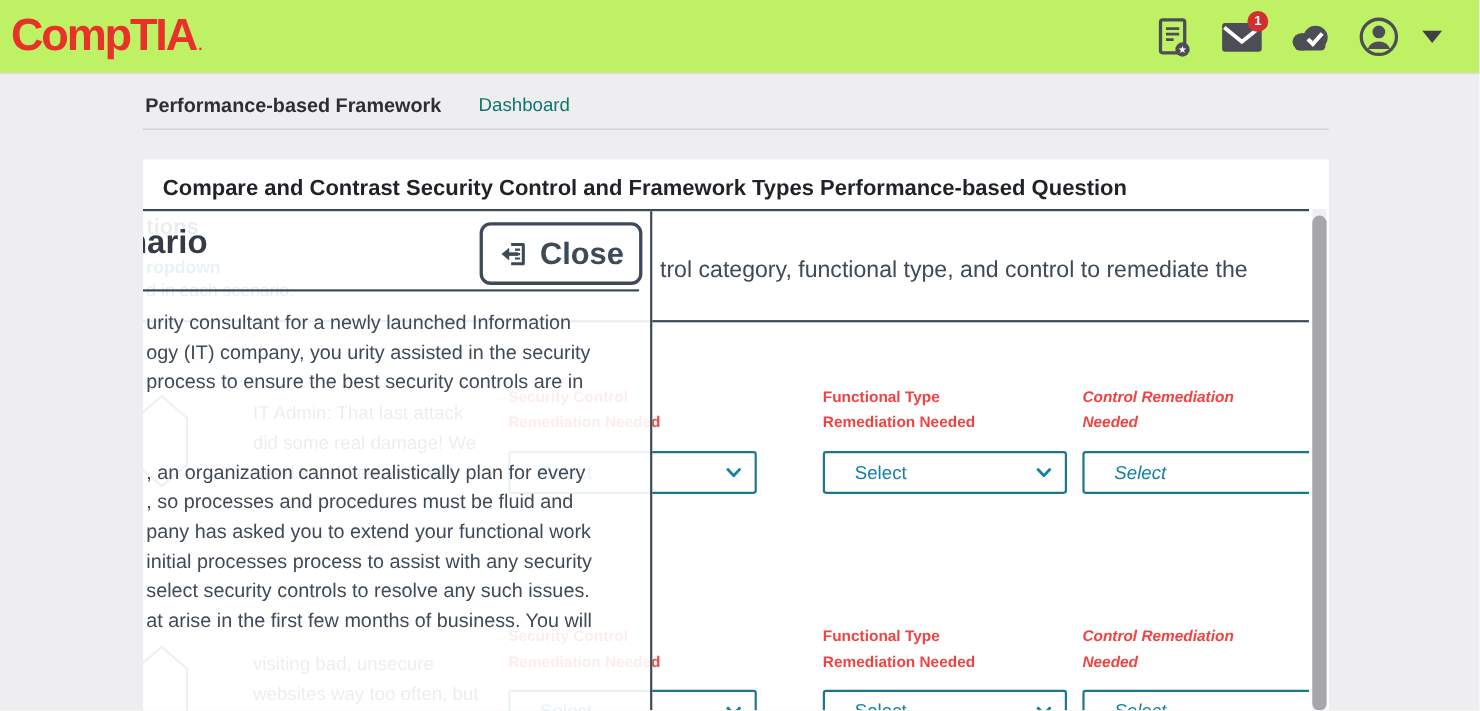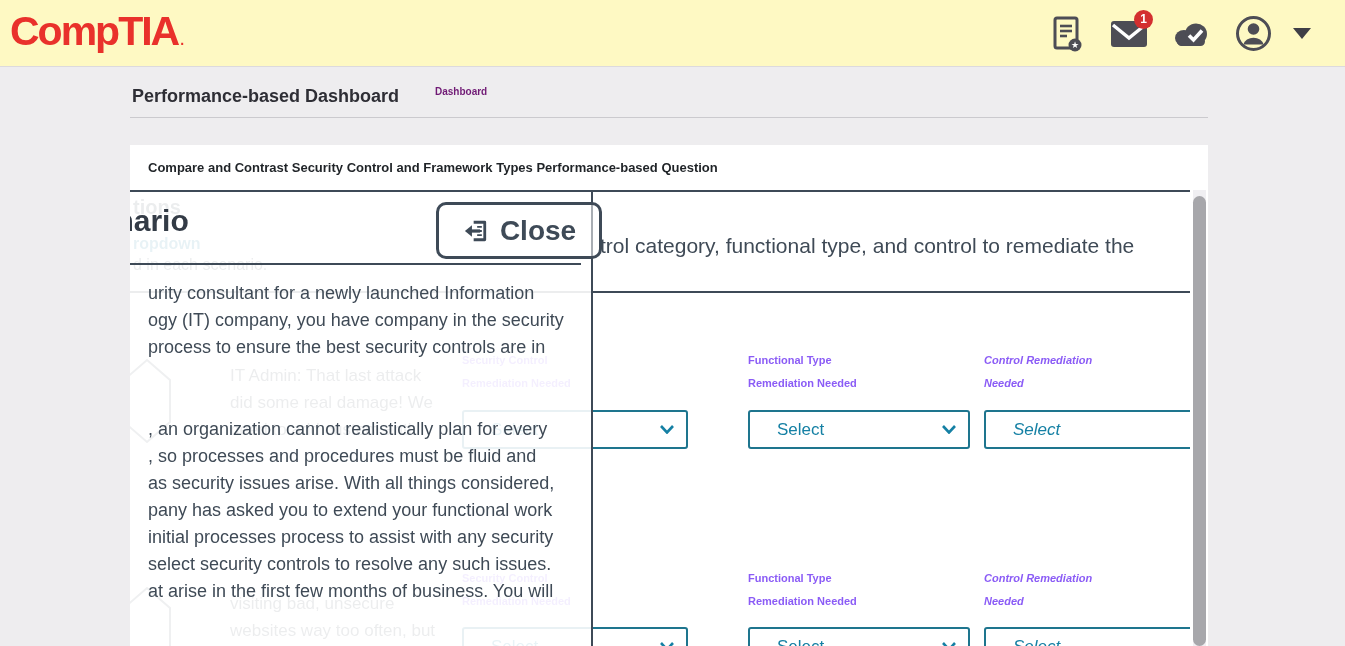--- a/index.html
+++ b/index.html
@@ -1,73 +1,73 @@
 <!DOCTYPE html>
 <html><head>
 <meta charset="utf-8">
 <style>
   * { margin:0; padding:0; box-sizing:border-box; }
   html,body { width:1345px; height:646px; overflow:hidden; }
   body { font-family:"Liberation Sans", sans-serif; background:#eeedef; position:relative; }
 
   
-  .topbar { position:absolute; left:0; top:0; width:1345px; height:67px; background:#fef9c3; border-bottom:1px solid #dcdadd; }
+  .topbar { position:absolute; left:0; top:0; width:1345px; height:67px; background:#bef264; border-bottom:1px solid #dcdadd; }
   .logo { position:absolute; left:10px; top:8px; font-size:41px; font-weight:bold; letter-spacing:-2px; color:#e9312b; }
   .logo .reg { font-size:14px; font-weight:bold; vertical-align:baseline; margin-left:2px; }
   .top-icons { position:absolute; right:30px; top:0; height:67px; display:flex; align-items:center; gap:22px; }
   .icon-btn { position:relative; width:40px; height:44px; display:flex; align-items:center; justify-content:center; cursor:pointer; }
   .mail-badge { position:absolute; top:-2px; right:-4px; width:19px; height:19px; background:#d32f2f; border-radius:50%;
                 color:#fff; font-size:12px; font-weight:bold; display:flex; align-items:center; justify-content:center; }
   .caret { width:0; height:0; border-left:9px solid transparent; border-right:9px solid transparent; border-top:11px solid #3f3f46; margin-left:-6px; }
 
   
   .crumb-title { position:absolute; left:132px; top:86px; font-size:18px; font-weight:bold; color:#2e2e35; }
-  .crumb-link  { position:absolute; left:435px; top:86px; font-size:10px; color:#701a75; cursor:pointer;font-weight:bold; }
+  .crumb-link  { position:absolute; left:435px; top:86px; font-size:17px; color:#0f766e; cursor:pointer; }
   .crumb-rule  { position:absolute; left:130px; top:117px; width:1078px; height:1px; background:#cbcace; }
 
   
   .card { position:absolute; left:130px; top:145px; width:1078px; height:501px; background:#fff; overflow:hidden; }
-  .card-title { position:absolute; left:18px; top:15px; font-size:13px; font-weight:bold; color:#1f2327; }
+  .card-title { position:absolute; left:18px; top:15px; font-size:20px; font-weight:bold; color:#1f2327; }
 
   .viewport { position:absolute; left:0; top:45px; width:1060px; height:456px; overflow:hidden; background:#fff; }
   .top-rule { position:absolute; left:0; top:0; width:1060px; height:2px; background:#3e4a57; z-index:3; }
 
   
   .bg { position:absolute; z-index:1; }
   .instr-frag { left:470px; top:44px; font-size:21px; color:#3f4a56; white-space:nowrap; }
   .instr-rule { left:0; top:101px; width:1060px; height:2px; background:#3e4a57; }
 
   .faint-tabs  { left:3px; top:6px;  font-size:20px; font-weight:bold; color:#3b4652; }
   .faint-teal  { left:3px; top:45px; font-size:16px; font-weight:bold; color:#1a7f9e; }
   .faint-line  { left:3px; top:66px; font-size:16px; color:#3f4a56; }
 
   .hex { position:absolute; z-index:1; }
   .chat { position:absolute; left:100px; font-size:17px; line-height:27px; color:#3f4a56; z-index:1; white-space:nowrap; }
 
-  .col-label { position:absolute; z-index:1; font-size:11px; font-weight:bold; line-height:23px; color:#8b5cf6; white-space:nowrap; }
+  .col-label { position:absolute; z-index:1; font-size:14px; font-weight:bold; line-height:23px; color:#ef4444; white-space:nowrap; }
   .c1 { left:332px; } .c2 { left:618px; } .c3 { left:854px;font-style:italic; }
   .r1-label { top:159px; } .r2-label { top:377px; }
 
   .dd { position:absolute; z-index:1; height:39px; background:#fff; border:2px solid #1e758e; border-radius:3px;
         display:flex; align-items:center; cursor:pointer; }
   .dd-r1 { top:220px; } .dd-r2 { top:437px; }
   .dd.c1 { width:226px; } .dd.c2 { width:222px; } .dd.c3 { width:220px; }
   .dd .dd-text { font-size:17px; color:#1580a4; padding-left:27px; flex:1; }
   .dd .chev { margin-right:12px; }
 
   
   .modal-box { position:absolute; left:-320px; top:2px; width:783px; height:468px; z-index:2;
                background:rgba(255,255,255,0.9); border-right:2px solid #3e4a57; }
   .m { position:absolute; z-index:4; }
   .m-heading { left:-68px; top:14px; font-size:30px; font-weight:bold; color:#333b46; white-space:nowrap; }
-  .m-close { left:306px; top:12px; width:166px; height:57px; border:3px solid #3e4a57; border-radius:10px;
+  .m-close { left:306px; top:12px; width:148px; height:57px; border:3px solid #3e4a57; border-radius:10px;
              display:flex; align-items:center; justify-content:center; gap:10px; cursor:pointer; background:rgba(255,255,255,0.55); }
   .m-close span { font-size:28px; font-weight:600; color:#3e4a57; }
   .m-rule { left:0; top:73px; width:451px; height:2px; background:#3e4a57; }
-  .m-body { left:18px; font-size:18px; line-height:27px; color:#3f4a56; white-space:nowrap; }
+  .m-body { left:3px; font-size:18px; line-height:27px; color:#3f4a56; white-space:nowrap; }
   .m-body-a { top:90px; } .m-body-b { top:226px; }
 
   
   .sbar { position:absolute; left:1063px; top:45px; width:13px; height:456px; background:#f0eff2; }
   .sthumb { position:absolute; left:0; top:6px; width:13px; height:450px; background:#a7a7ab; border-radius:7px; cursor:pointer; }
 </style>
 </head>
 <body>
 
 <div class="topbar">
@@ -104,21 +104,21 @@
         <circle cx="18.5" cy="14" r="5.8" fill="#4d4d55"></circle>
         <path d="M8.5 29.5 a10.2 8.5 0 0 1 20 0 z" fill="#4d4d55"></path>
       </svg>
     </div>
     <div class="icon-btn" style="width:20px">
       <div class="caret"></div>
     </div>
   </div>
 </div>
 
-<div class="crumb-title">Performance-based Dashboard</div>
+<div class="crumb-title">Performance-based Framework</div>
 <div class="crumb-link">Dashboard</div>
 <div class="crumb-rule"></div>
 
 <div class="card">
   <div class="card-title">Compare and Contrast Security Control and Framework Types Performance-based Question</div>
 
   <div class="viewport">
 
     <div class="bg instr-frag" style="position:absolute;">trol category, functional type, and control to remediate the</div>
     <div class="bg instr-rule" style="position:absolute;"></div>
@@ -214,27 +214,26 @@
         <path d="M13 8.5 h4 M13 12 h4 M13 15.5 h4" stroke="#3e4a57" stroke-width="1.6"></path>
         <rect x="7" y="10.6" width="8.5" height="2.8" fill="#3e4a57"></rect>
         <path d="M8.5 7 L2.5 12 L8.5 17 Z" fill="#3e4a57"></path>
       </svg>
       <span>Close</span>
     </div>
     <div class="m m-rule"></div>
 
     <div class="m m-body m-body-a">
       <div>urity consultant for a newly launched Information</div>
-      <div>ogy (IT) company, you have company in the security</div>
+      <div>ogy (IT) company, you urity assisted in the security</div>
       <div>process to ensure the best security controls are in</div>
     </div>
     <div class="m m-body m-body-b">
       <div>, an organization cannot realistically plan for every</div>
       <div>, so processes and procedures must be fluid and</div>
-      <div>as security issues arise. With all things considered,</div>
       <div>pany has asked you to extend your functional work</div>
       <div>initial processes process to assist with any security</div>
       <div>select security controls to resolve any such issues.</div>
       <div>at arise in the first few months of business. You will</div>
     </div>
   </div>
 
   <div class="sbar">
     <div class="sthumb"></div>
   </div>

